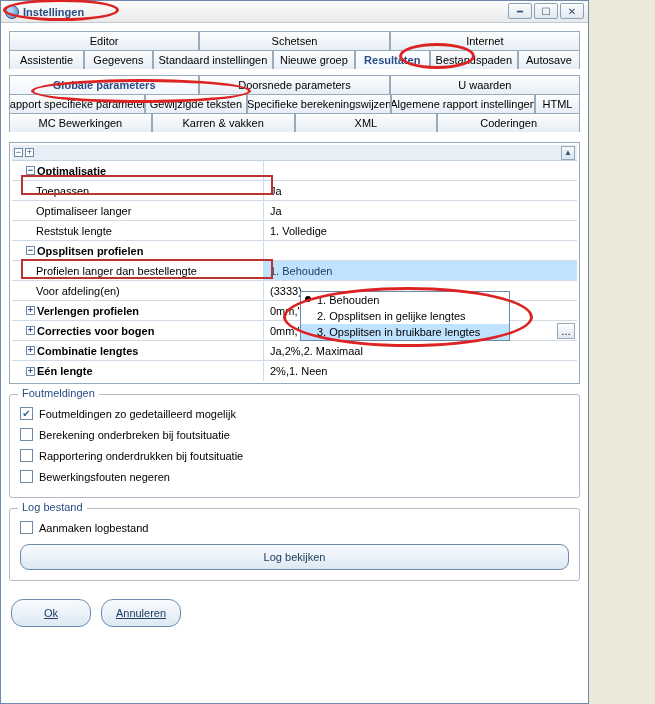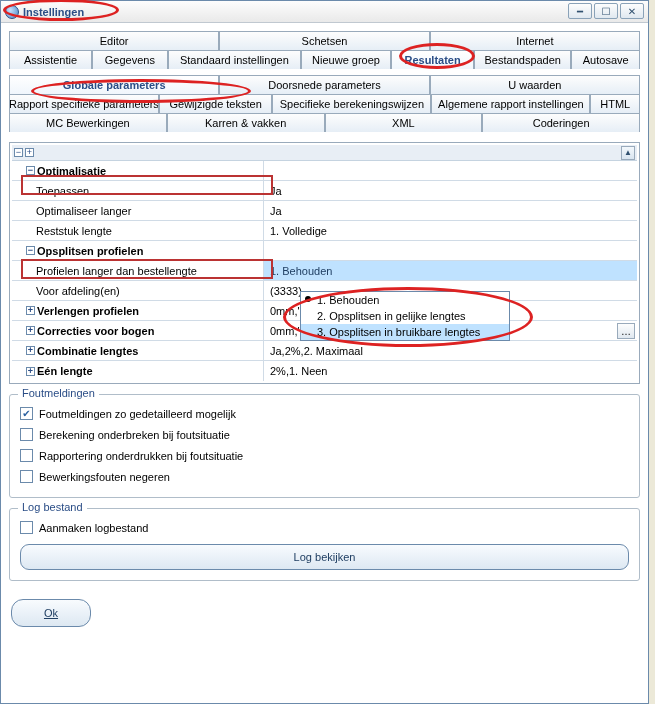--- a/index.html
+++ b/index.html
@@ -4,21 +4,21 @@
 <style>
   * { box-sizing: border-box; }
   body {
     margin: 0;
     font-family: "Segoe UI", Tahoma, sans-serif;
     font-size: 11px;
     background: #ece9d8;
     color: #000;
   }
   .window {
-    width: 649px;
+    width: 589px;
     height: 704px;
     background: #fff;
     border: 1px solid #6b8aab;
     position: relative;
   }
   .titlebar {
     height: 22px;
     background: linear-gradient(#fdfdfd, #e9e9e9);
     border-bottom: 1px solid #c0c8d0;
     display: flex;
@@ -429,20 +429,21 @@
         <span class="chk"></span>
         <span>Aanmaken logbestand</span>
       </div>
       <div class="btn btn-wide">Log bekijken</div>
     </div>
 
   </div>
 
   <div class="dlg-btns">
     <div class="dlg-btn">Ok</div>
+    <div class="dlg-btn">Annuleren</div>
   </div>
 
   <div class="red-ellipse" style="left:2px; top:-2px; width:116px; height:22px; border-radius:50%/50%;"></div>
   <div class="red-ellipse" style="left:398px; top:42px; width:76px; height:26px;"></div>
   <div class="red-ellipse" style="left:30px; top:78px; width:220px; height:24px;"></div>
   <div class="red-rect" style="left:20px; top:174px; width:252px; height:20px;"></div>
   <div class="red-rect" style="left:20px; top:258px; width:252px; height:20px;"></div>
   <div class="red-ellipse" style="left:282px; top:286px; width:250px; height:60px;"></div>
 </div>
 

